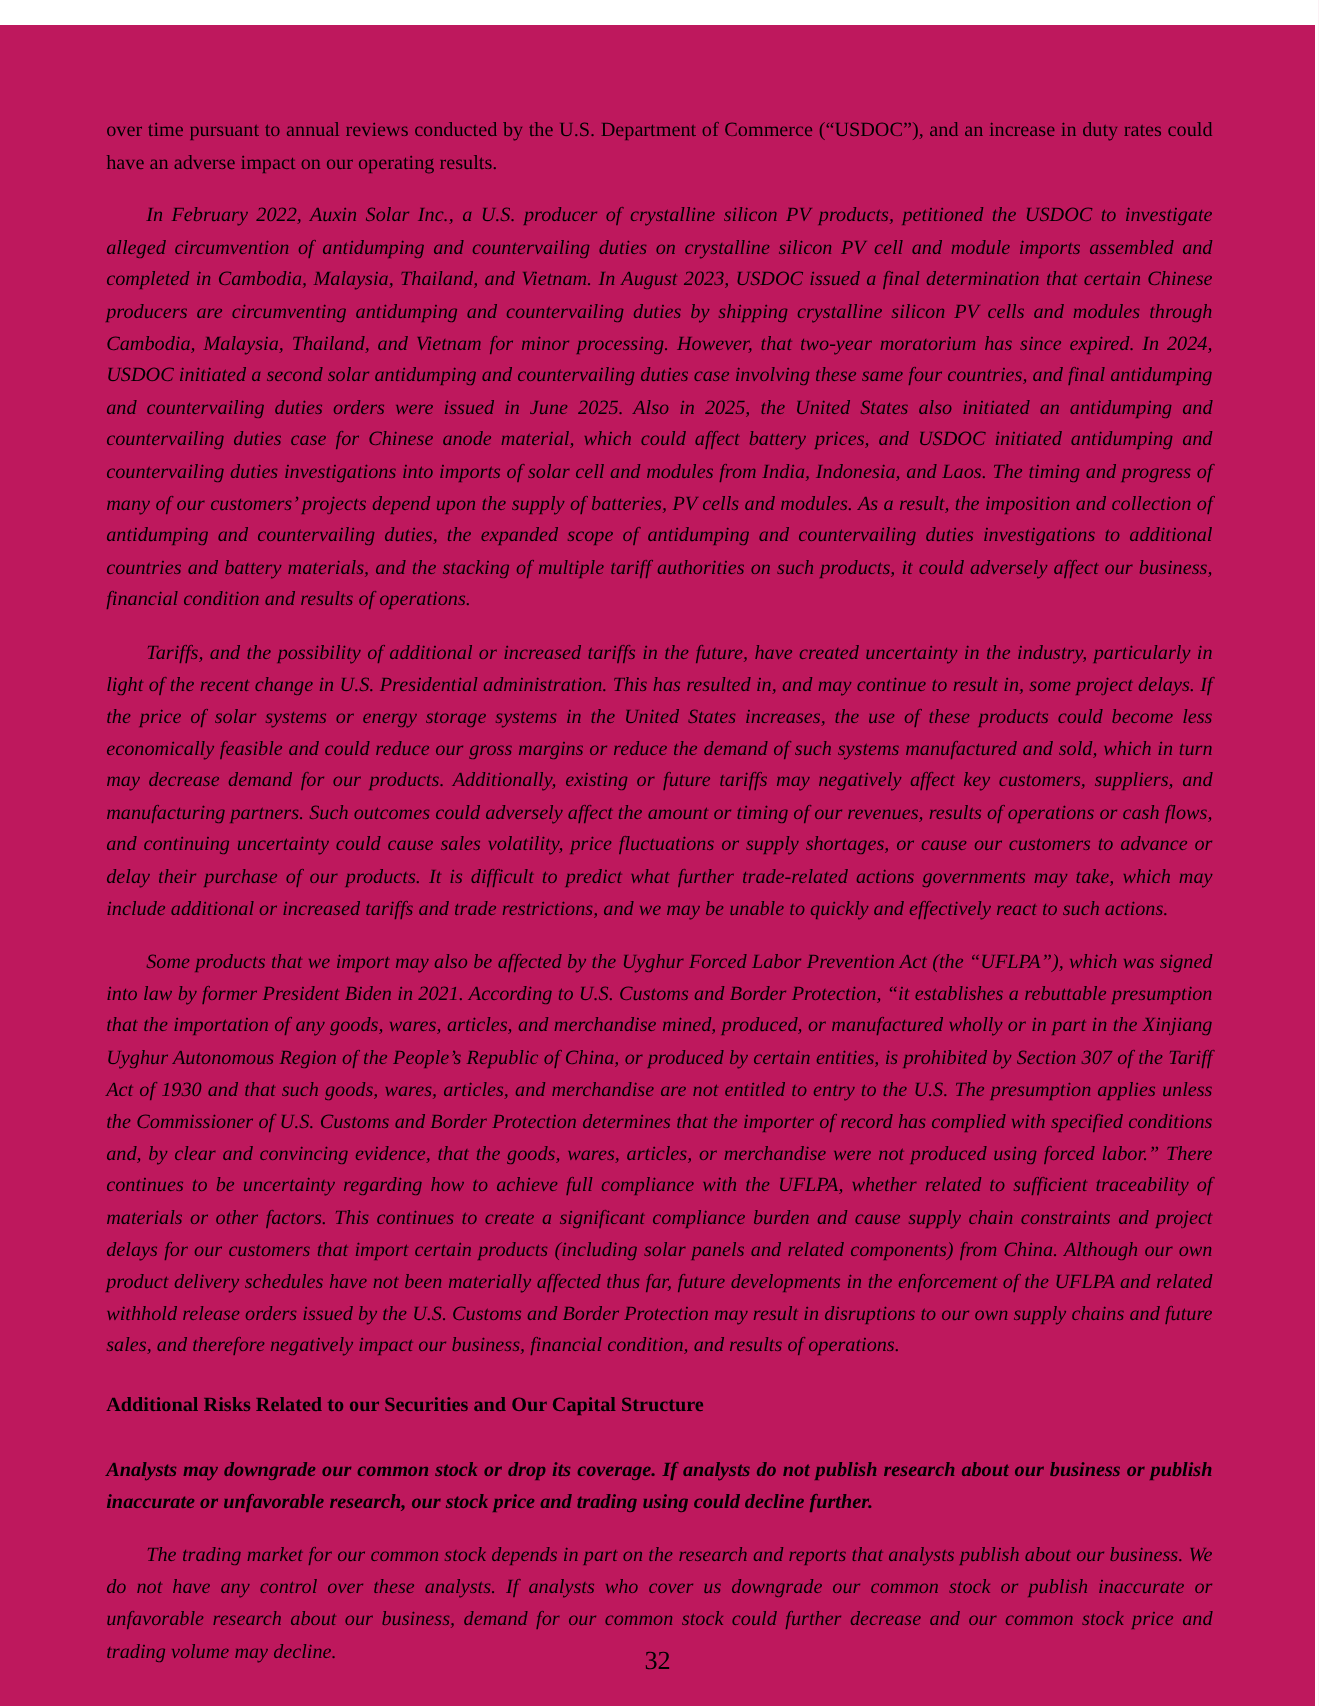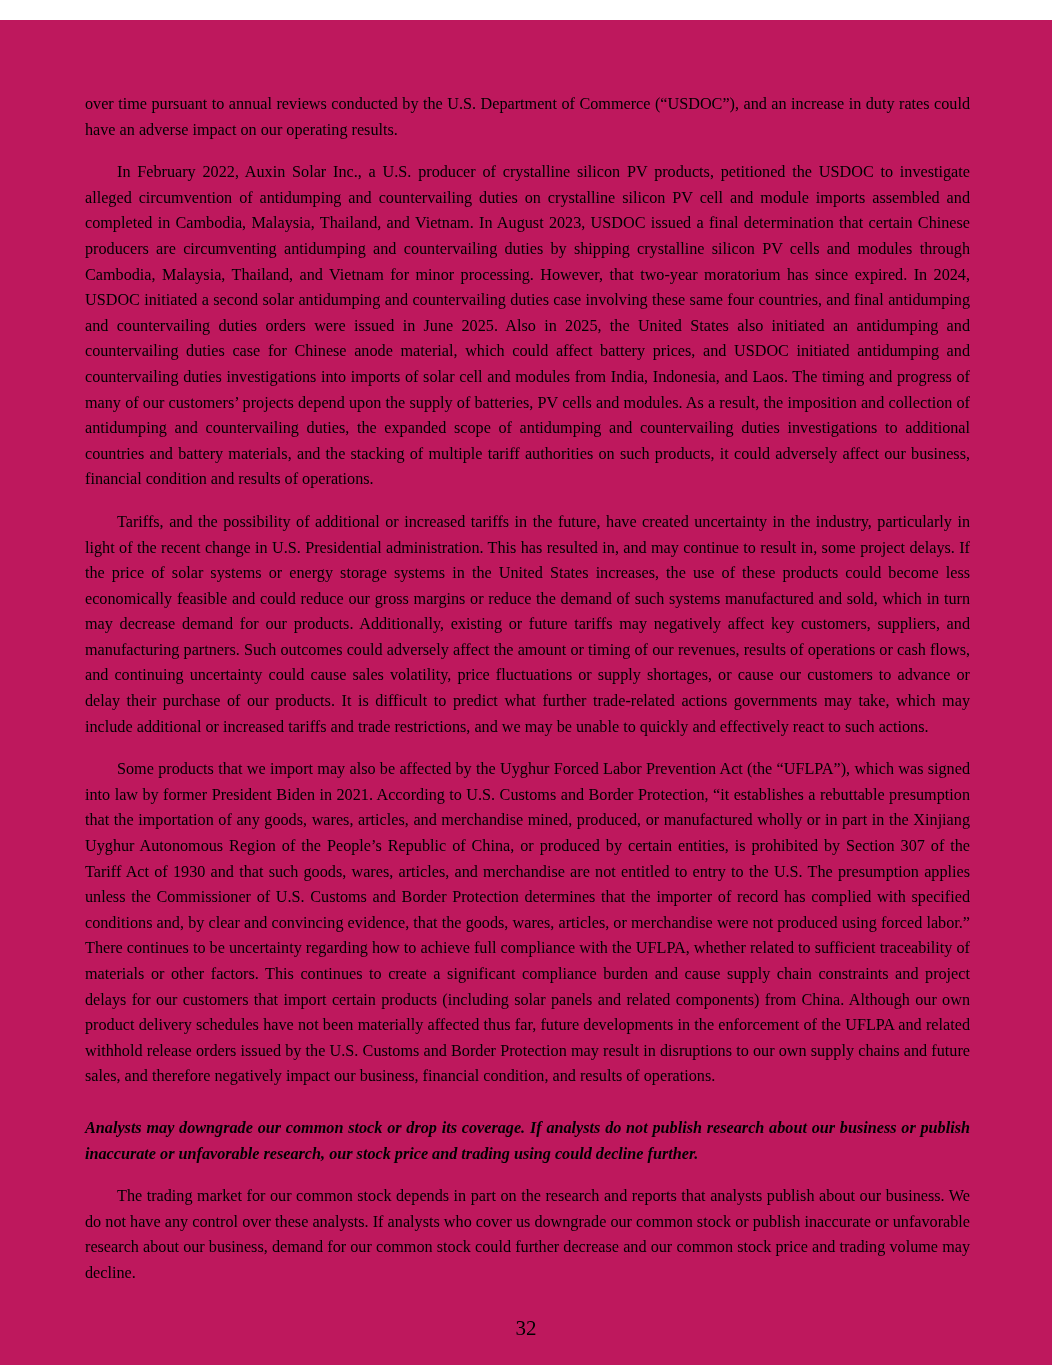--- a/index.html
+++ b/index.html
@@ -25,20 +25,21 @@
   }
   p.body {
     font-size: 16.2px;
     line-height: 25.6px;
     text-align: justify;
     margin: 0 0 17px 0;
     text-justify: inter-word;
   }
   p.body.indent {
     text-indent: 32px;
+    font-style: italic;
   }
   h3.subhead {
     font-size: 16.2px;
     line-height: 25.6px;
     font-weight: bold;
     margin: 22px 0 0 0;
     text-align: left;
   }
   p.italichead {
     font-size: 16.2px;
@@ -65,20 +66,21 @@
   <div class="content">
 
     <p class="body">over time pursuant to annual reviews conducted by the U.S. Department of Commerce (“USDOC”), and an increase in duty rates could have an adverse impact on our operating results.</p>
 
     <p class="body indent">In February 2022, Auxin Solar Inc., a U.S. producer of crystalline silicon PV products, petitioned the USDOC to investigate alleged circumvention of antidumping and countervailing duties on crystalline silicon PV cell and module imports assembled and completed in Cambodia, Malaysia, Thailand, and Vietnam. In August 2023, USDOC issued a final determination that certain Chinese producers are circumventing antidumping and countervailing duties by shipping crystalline silicon PV cells and modules through Cambodia, Malaysia, Thailand, and Vietnam for minor processing. However, that two-year moratorium has since expired. In 2024, USDOC initiated a second solar antidumping and countervailing duties case involving these same four countries, and final antidumping and countervailing duties orders were issued in June 2025. Also in 2025, the United States also initiated an antidumping and countervailing duties case for Chinese anode material, which could affect battery prices, and USDOC initiated antidumping and countervailing duties investigations into imports of solar cell and modules from India, Indonesia, and Laos. The timing and progress of many of our customers’ projects depend upon the supply of batteries, PV cells and modules. As a result, the imposition and collection of antidumping and countervailing duties, the expanded scope of antidumping and countervailing duties investigations to additional countries and battery materials, and the stacking of multiple tariff authorities on such products, it could adversely affect our business, financial condition and results of operations.</p>
 
     <p class="body indent">Tariffs, and the possibility of additional or increased tariffs in the future, have created uncertainty in the industry, particularly in light of the recent change in U.S. Presidential administration. This has resulted in, and may continue to result in, some project delays. If the price of solar systems or energy storage systems in the United States increases, the use of these products could become less economically feasible and could reduce our gross margins or reduce the demand of such systems manufactured and sold, which in turn may decrease demand for our products. Additionally, existing or future tariffs may negatively affect key customers, suppliers, and manufacturing partners. Such outcomes could adversely affect the amount or timing of our revenues, results of operations or cash flows, and continuing uncertainty could cause sales volatility, price fluctuations or supply shortages, or cause our customers to advance or delay their purchase of our products. It is difficult to predict what further trade-related actions governments may take, which may include additional or increased tariffs and trade restrictions, and we may be unable to quickly and effectively react to such actions.</p>
 
     <p class="body indent">Some products that we import may also be affected by the Uyghur Forced Labor Prevention Act (the “UFLPA”), which was signed into law by former President Biden in 2021. According to U.S. Customs and Border Protection, “it establishes a rebuttable presumption that the importation of any goods, wares, articles, and merchandise mined, produced, or manufactured wholly or in part in the Xinjiang Uyghur Autonomous Region of the People’s Republic of China, or produced by certain entities, is prohibited by Section 307 of the Tariff Act of 1930 and that such goods, wares, articles, and merchandise are not entitled to entry to the U.S. The presumption applies unless the Commissioner of U.S. Customs and Border Protection determines that the importer of record has complied with specified conditions and, by clear and convincing evidence, that the goods, wares, articles, or merchandise were not produced using forced labor.” There continues to be uncertainty regarding how to achieve full compliance with the UFLPA, whether related to sufficient traceability of materials or other factors. This continues to create a significant compliance burden and cause supply chain constraints and project delays for our customers that import certain products (including solar panels and related components) from China. Although our own product delivery schedules have not been materially affected thus far, future developments in the enforcement of the UFLPA and related withhold release orders issued by the U.S. Customs and Border Protection may result in disruptions to our own supply chains and future sales, and therefore negatively impact our business, financial condition, and results of operations.</p>
 
+    <h3 class="subhead">Additional Risks Related to our Securities and Our Capital Structure</h3>
 
     <p class="italichead">Analysts may downgrade our common stock or drop its coverage. If analysts do not publish research about our business or publish inaccurate or unfavorable research, our stock price and trading using could decline further.</p>
 
     <p class="body indent">The trading market for our common stock depends in part on the research and reports that analysts publish about our business. We do not have any control over these analysts. If analysts who cover us downgrade our common stock or publish inaccurate or unfavorable research about our business, demand for our common stock could further decrease and our common stock price and trading volume may decline.</p>
 
   </div>
 
   <div class="page-number">32</div>
 </div>
 

